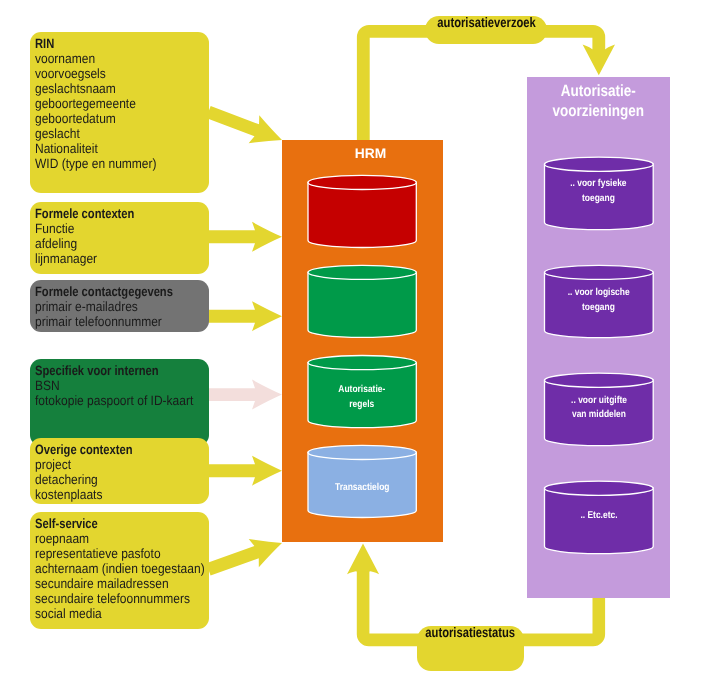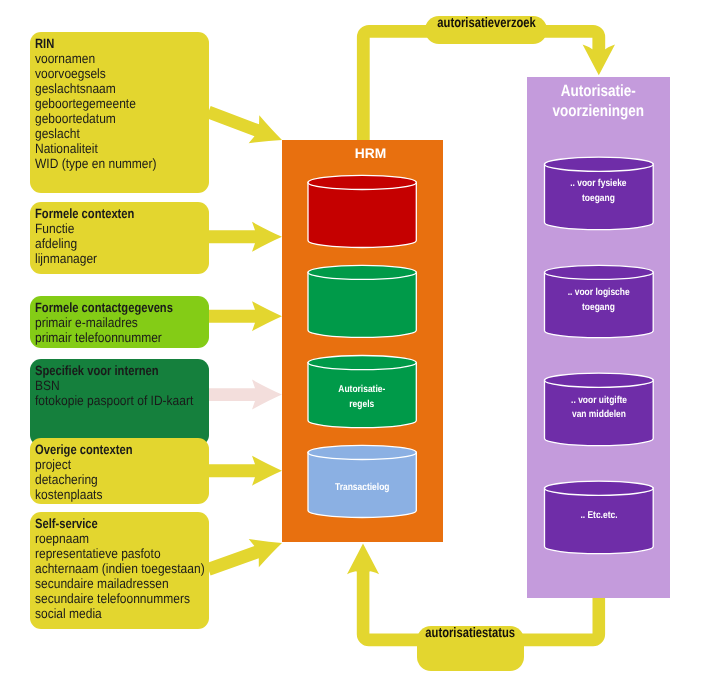--- a/index.html
+++ b/index.html
@@ -11,21 +11,21 @@
   #flow{position:absolute;left:0;top:0;width:704px;height:674px;}
 
   
   .srcbox{position:absolute;left:30px;width:179px;border-radius:11px;box-sizing:border-box;}
   .srcbox .txt{position:absolute;left:4.6px;top:4.0px;transform-origin:0 0;}
   .srcline{font-size:13.5px;line-height:15.03px;color:#1a1a1a;white-space:nowrap;
            transform:scaleX(.89);transform-origin:0 50%;}
   .srcline.head{font-weight:bold;transform:scaleX(.828);}
   .b1{top:32px;height:161px;background:#e3d62f}
   .b2{top:202px;height:72px;background:#e3d62f}
-  .b3{top:296px;height:52px;background:#84cc16}
+  .b3{top:280px;height:52px;background:#737373}
   .b4{top:359px;height:87px;background:#15803d}
   .b5{top:438px;height:66px;background:#e3d62f}
   .b6{top:512px;height:117px;background:#e3d62f}
 
   
   .paneltitle{position:absolute;text-align:center;color:#ffffff;font-weight:bold;}
   .paneltitle span{display:inline-block;transform:scaleX(.83);}
   #hrm-title{left:282px;width:161px;top:146.4px;font-size:13.8px;line-height:16px;}
   #hrm-title span{transform:scaleX(1);padding-left:16px;}
   #auth-title{left:527px;width:143px;top:81px;font-size:16.3px;line-height:20px;}

